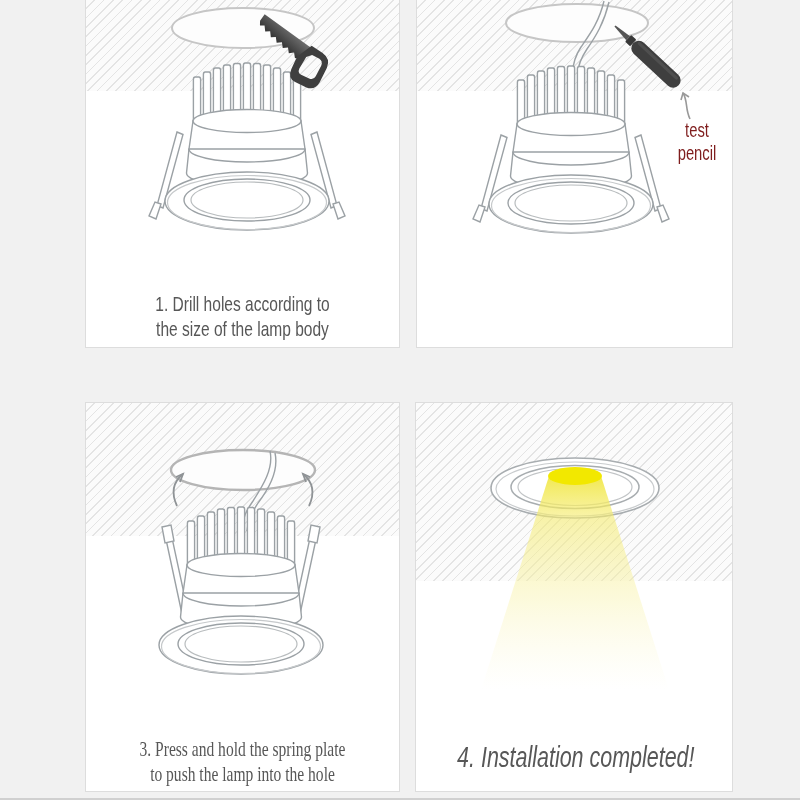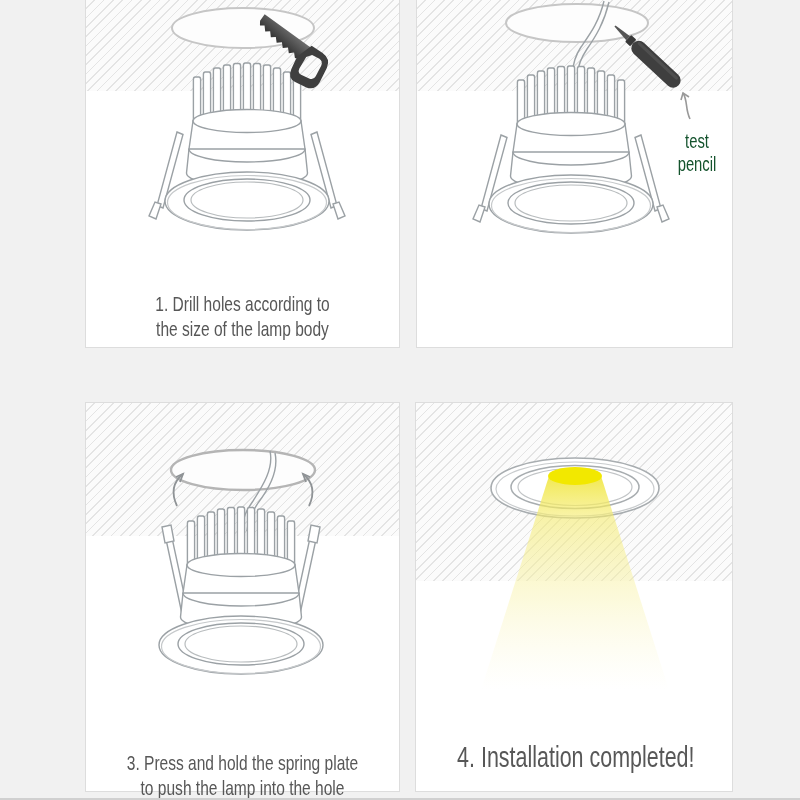--- a/index.html
+++ b/index.html
@@ -25,25 +25,25 @@
   .h-p4{height:178px;}
   .art{position:absolute;left:0;top:0;width:100%;height:100%;}
   .la{stroke:#9ba1a5;stroke-width:1.4;fill:#ffffff;}
   .lan{stroke:#9ba1a5;stroke-width:1.4;fill:none;}
   .caption{
     position:absolute;left:0;right:0;text-align:center;
     color:#575757;font-size:21px;line-height:25px;white-space:nowrap;
   }
   .cl{transform:scaleX(0.74);transform-origin:50% 50%;}
   #p1 .caption,#p2 .caption{top:291px;}
-  #p3 .caption{top:347px;}
-  #p4 .caption{top:338px;font-size:29px;line-height:32px;}
+  #p3 .caption{top:334px;font-family:Liberation Serif, serif;}
+  #p4 .caption{top:338px;font-size:29px;line-height:32px;font-style:italic;}
   .tool-label{
-    position:absolute;left:280px;top:130px;transform:translateX(-50%);
-    color:#14532d;font-size:20px;line-height:23px;text-align:center;white-space:nowrap;
+    position:absolute;left:280px;top:119px;transform:translateX(-50%);
+    color:#7f1d1d;font-size:20px;line-height:23px;text-align:center;white-space:nowrap;
   }
   .bottom-edge{position:absolute;left:0;bottom:0;width:800px;height:2px;background:#d0d0d0;}
 </style>
 </head>
 <body>
 
 <div class="page">
 
   <svg width="0" height="0" style="position:absolute" aria-hidden="true">
     <defs>

